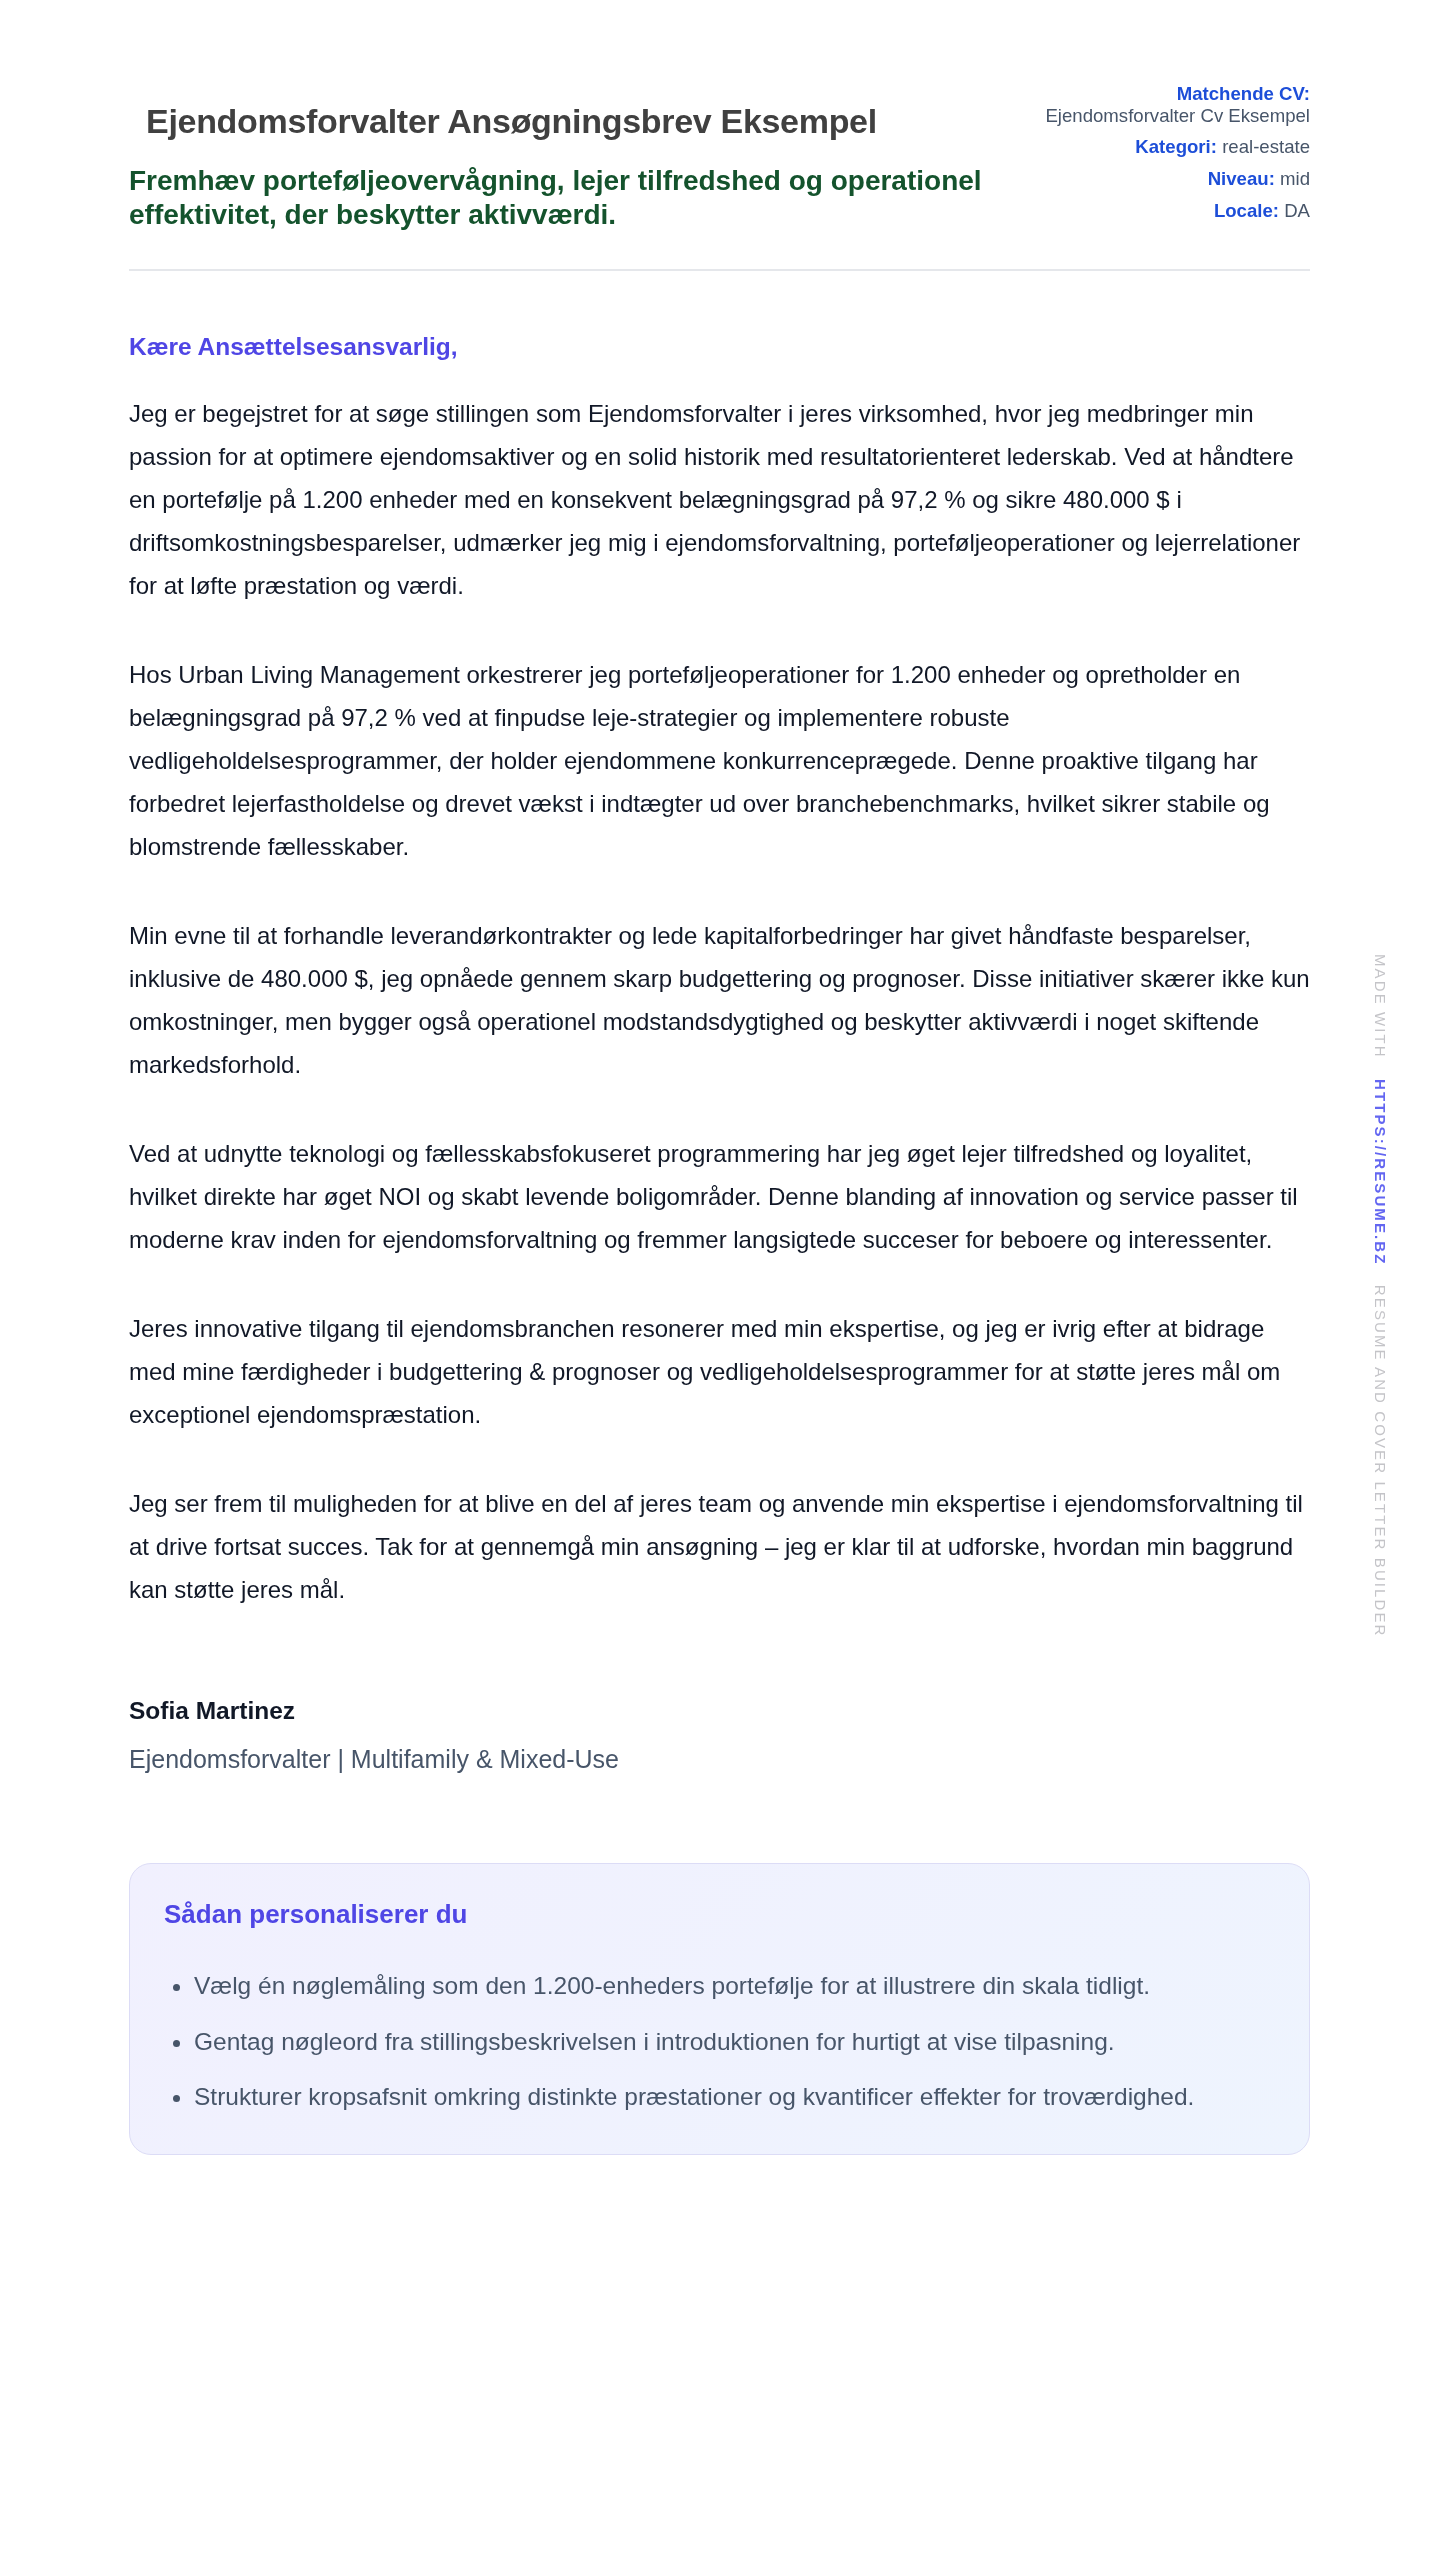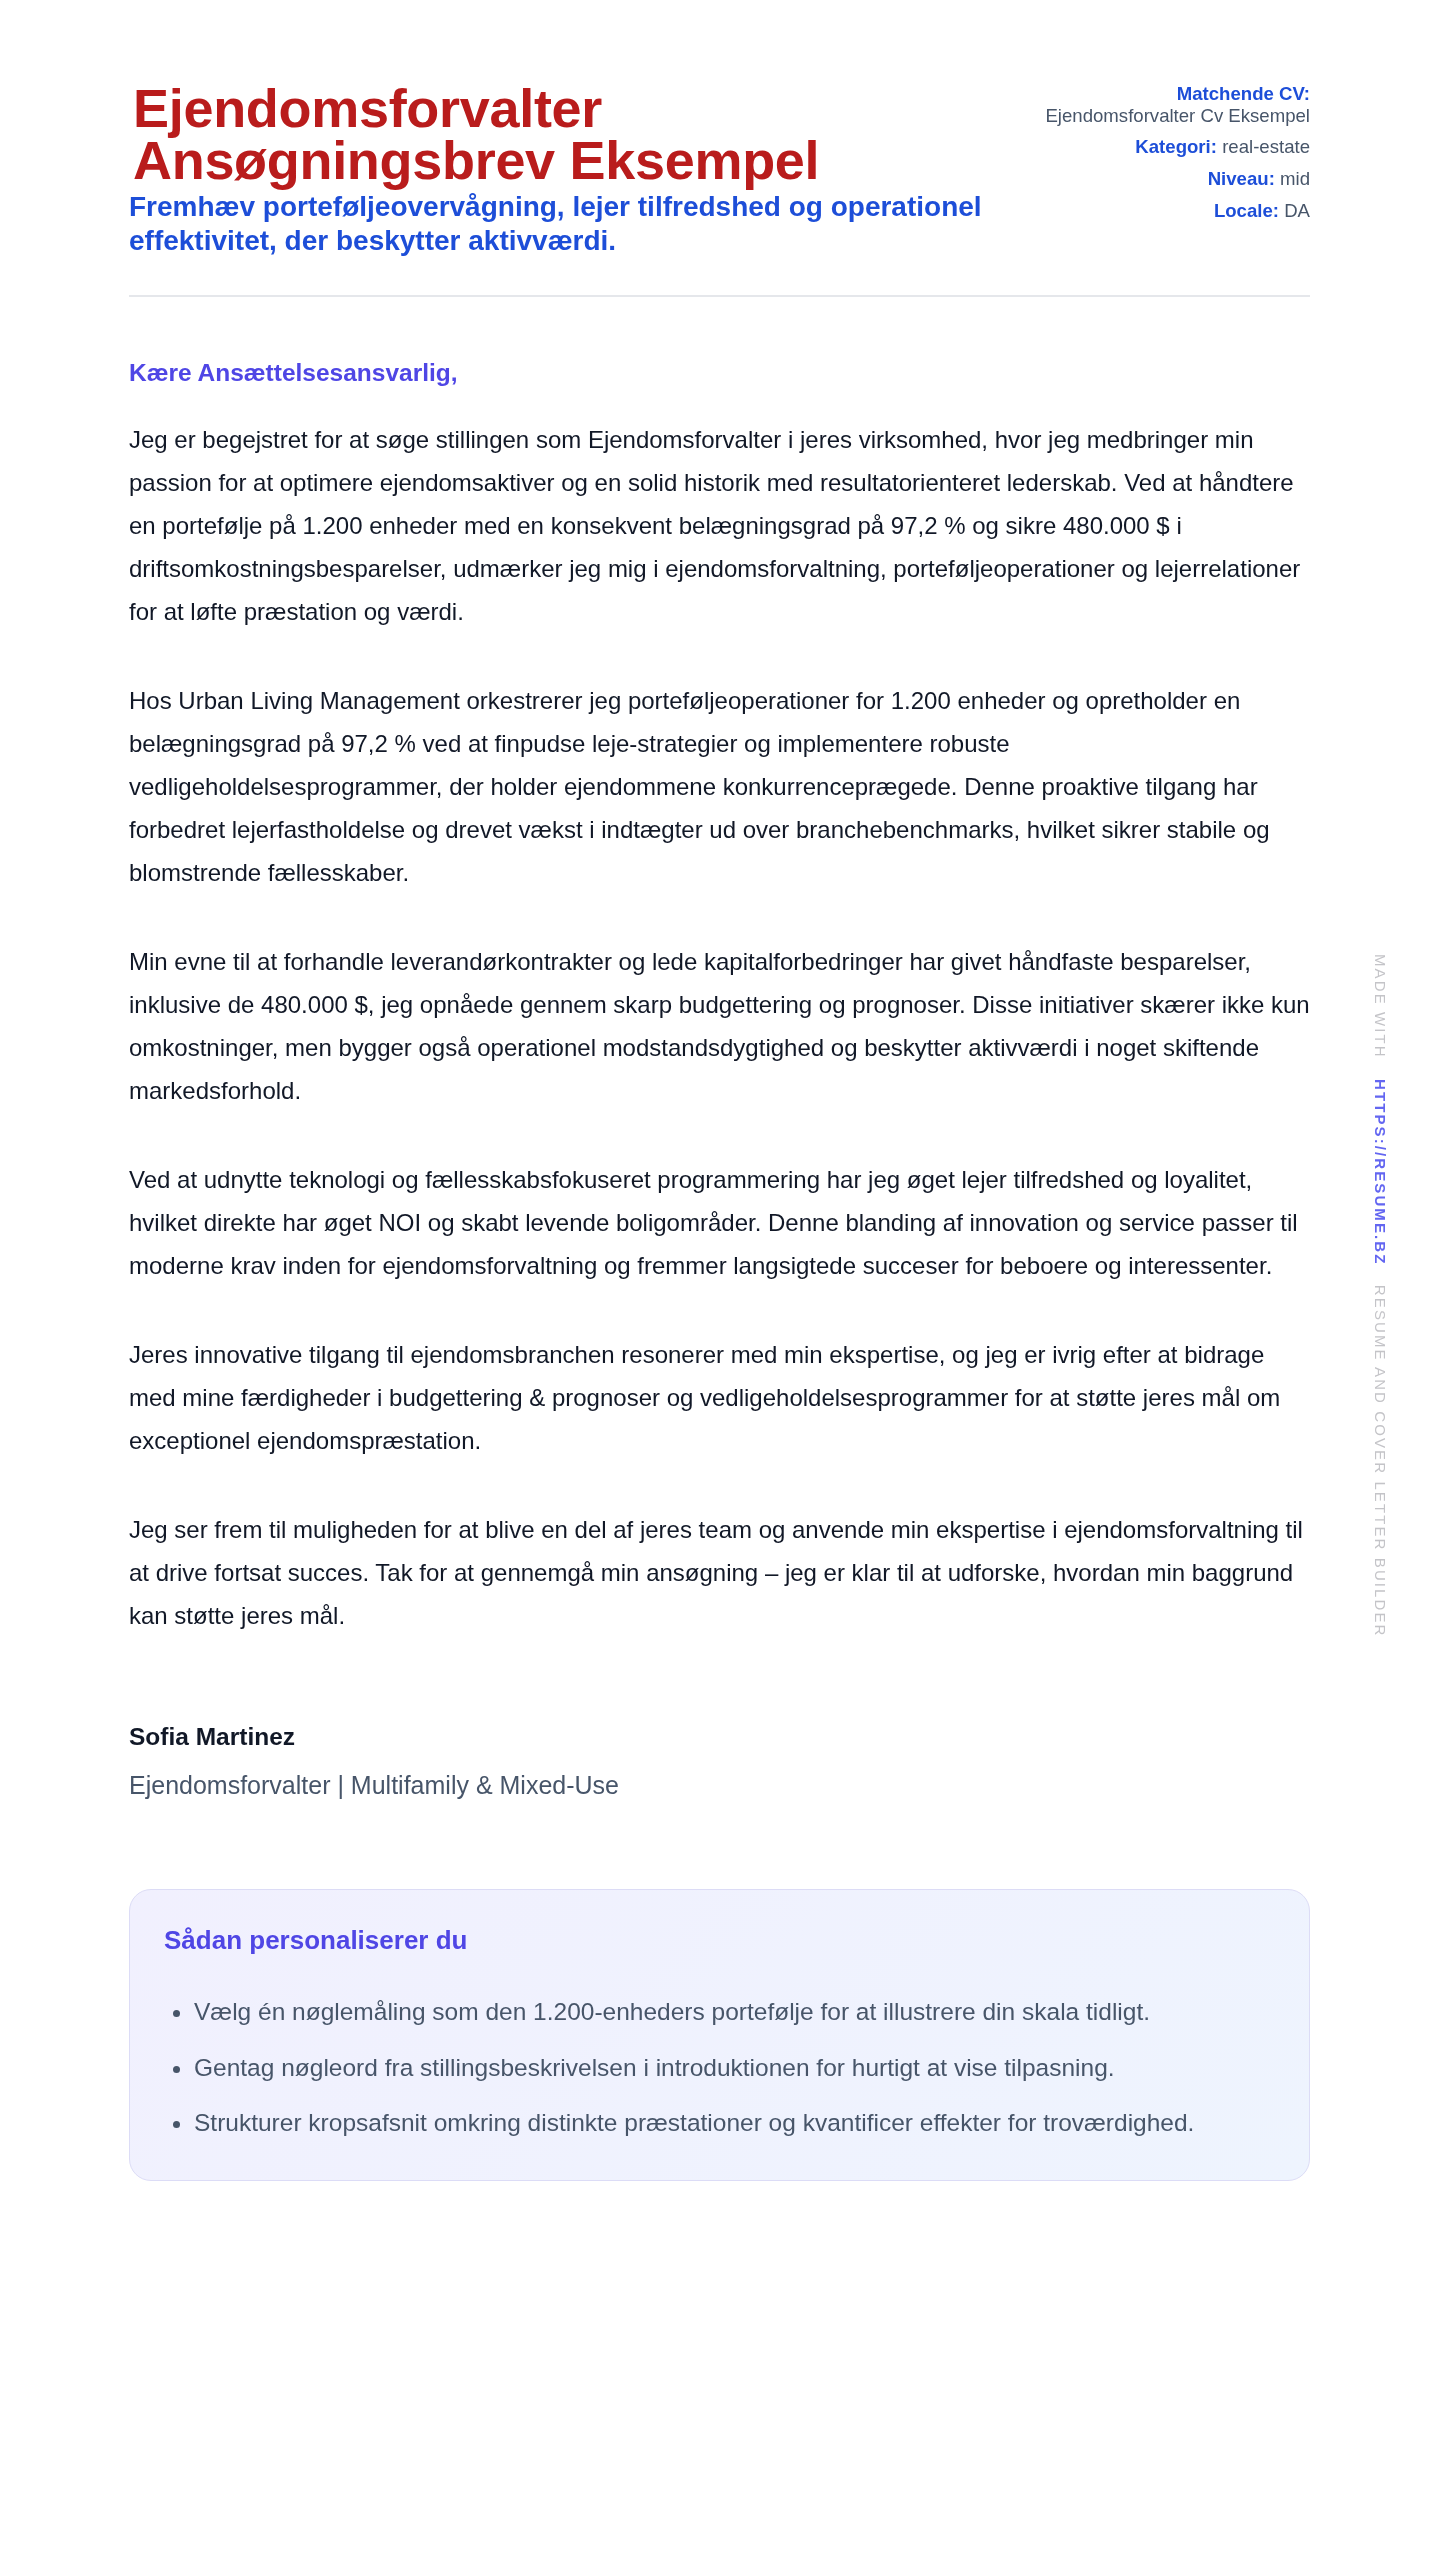--- a/index.html
+++ b/index.html
@@ -19,33 +19,33 @@
     }
     .header {
       display: flex;
       justify-content: space-between;
       align-items: flex-start;
       padding-bottom: 37px;
       border-bottom: 2.5px solid #e5e7eb;
     }
     .header-left { width: 863px; }
     .title {
-      margin: 4px;
-      font-size: 54px;
+      margin: 17px;
+      font-size: 34px;
       line-height: 52px;
       font-weight: 700;
-      color: #b91c1c;
+      color: #404040;
       letter-spacing: -0.3px;
     }
     .subtitle {
       margin: 1.7px 0 0 0;
       font-size: 28px;
       line-height: 34px;
       font-weight: 600;
-      color: #1d4ed8;
+      color: #14532d;
     }
     .meta {
       width: 279px;
       text-align: right;
       font-size: 18.6px;
       line-height: 22px;
       color: #475569;
       padding-top: 5px;
     }
     .meta .row { margin-bottom: 10px; }

